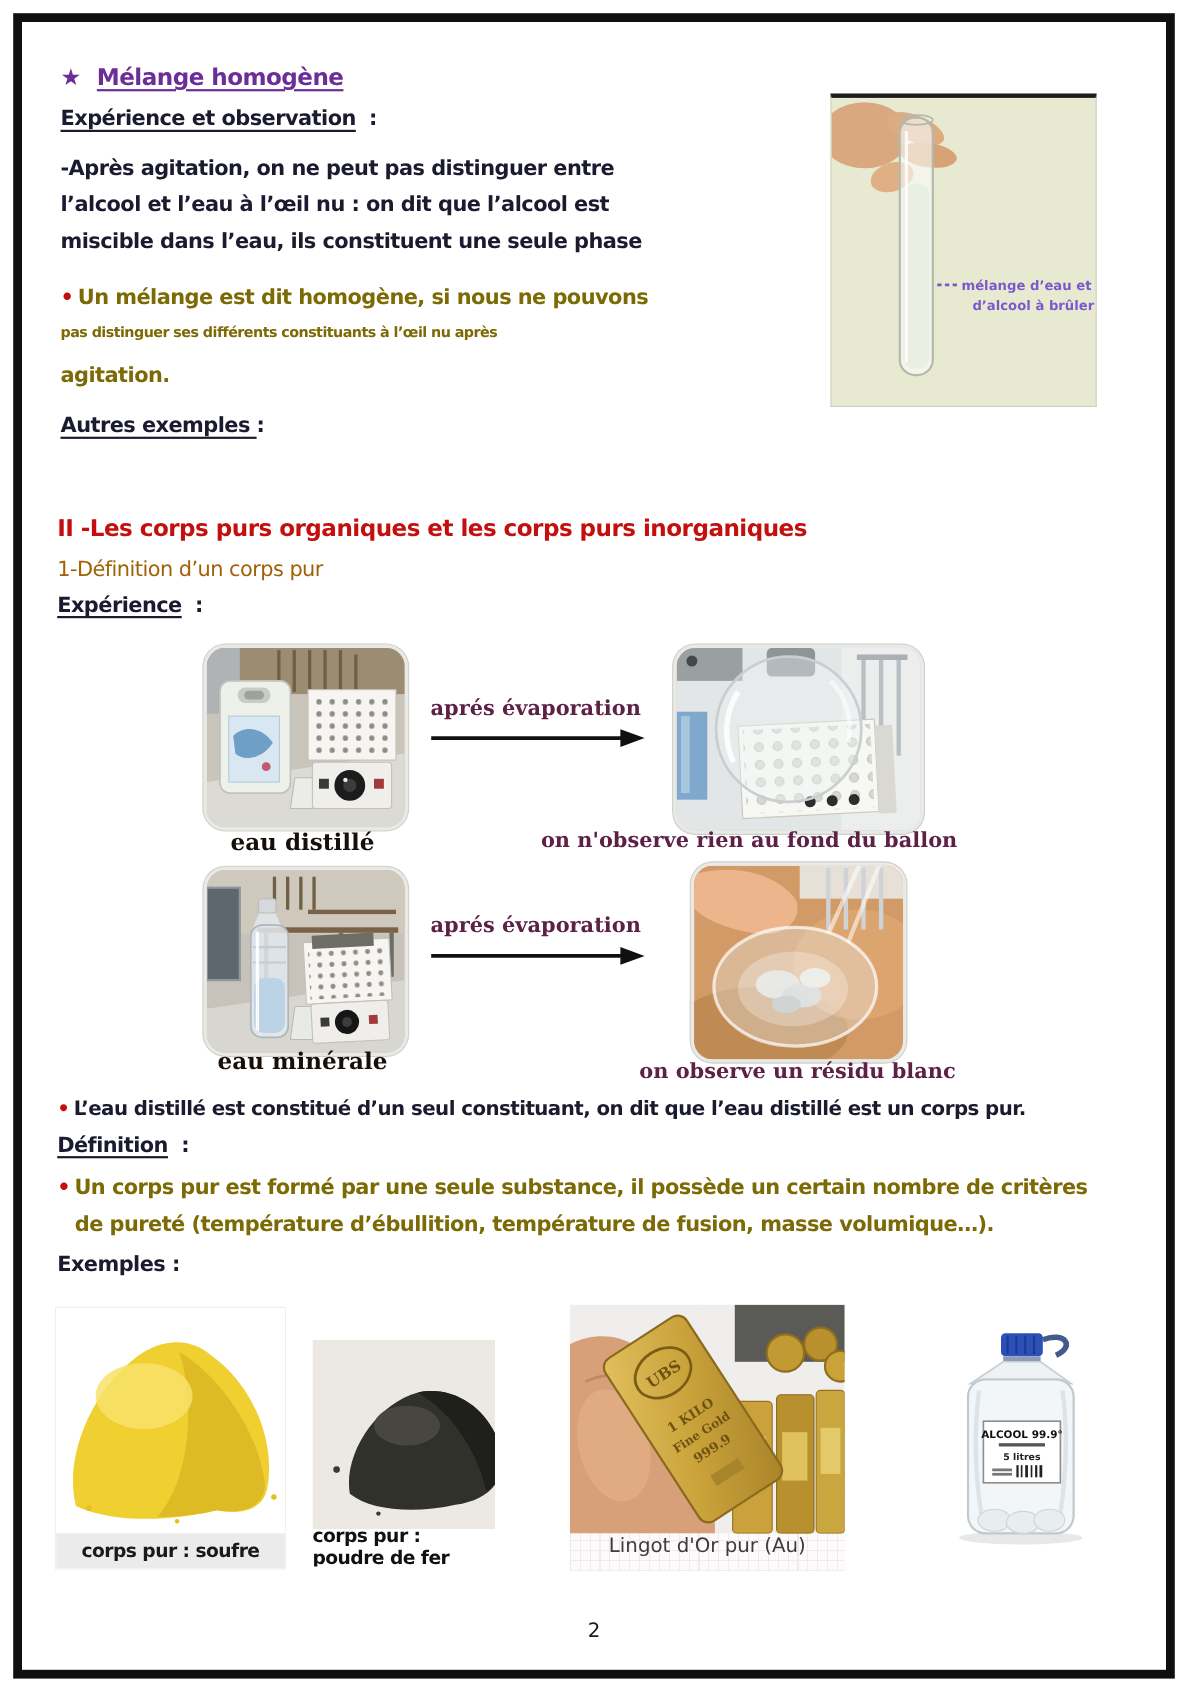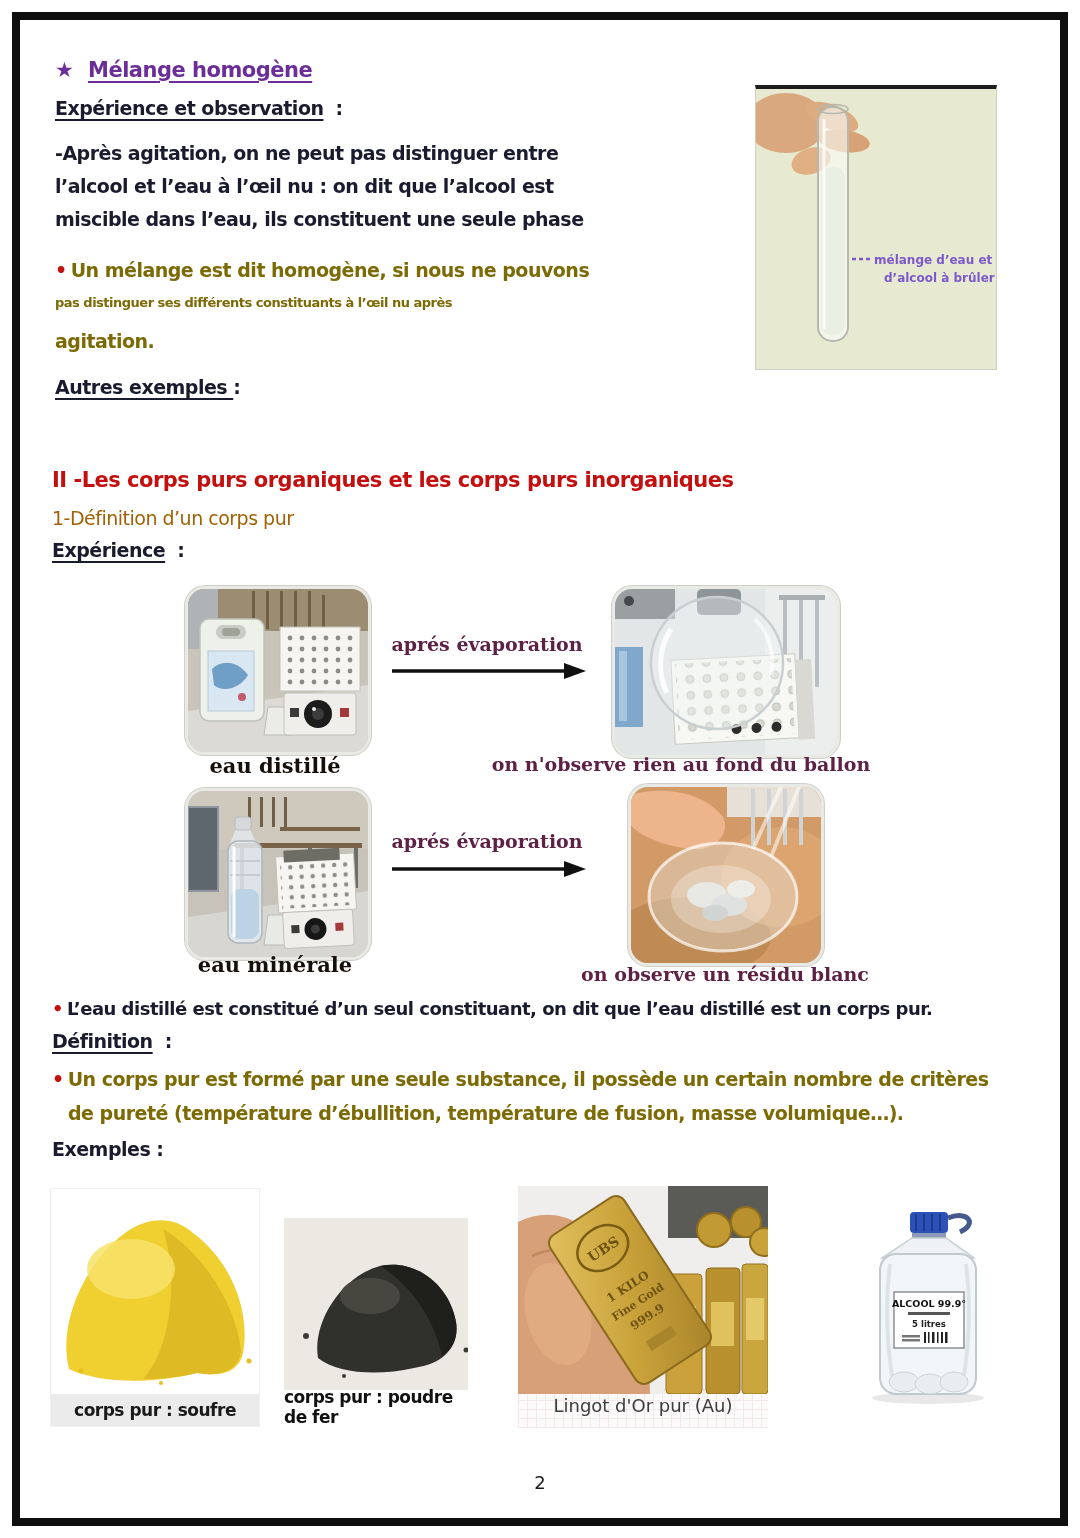--- a/index.html
+++ b/index.html
@@ -280,21 +280,21 @@
       <ellipse cx="80" cy="80" rx="44" ry="30" fill="#f7e26a" opacity="0.85"></ellipse>
       <circle cx="30" cy="182" r="2.5" fill="#e3bf1f"></circle>
         <circle cx="198" cy="172" r="2.5" fill="#e3bf1f"></circle>
         <circle cx="110" cy="194" r="2" fill="#e3bf1f"></circle>
     </svg>
     <div class="capbar" style="background:#ebebeb;">
       <span class="b comic" style="font-size:17px;color:#1a1a1a;">corps pur : soufre</span>
     </div>
   </div>
 
-  <div class="squarefig" style="left:284px;top:1218px;width:184px;height:206px;">
+  <div class="squarefig" style="left:284px;top:1218px;width:166px;height:206px;">
     <svg width="202" height="172" viewBox="0 0 202 172">
       <rect width="202" height="172" fill="#ece9e3"></rect>
       <path d="M34,140 C28,104 58,58 96,48 C132,40 166,68 172,104 C176,128 160,146 130,150 C94,158 54,156 34,140 Z" fill="#31312c"></path>
       <path d="M96,48 C132,40 166,68 172,104 C174,118 170,130 158,138 C150,100 126,66 96,48 Z" fill="#1f1f1b"></path>
       <ellipse cx="86" cy="78" rx="30" ry="18" fill="#4a4a43" opacity="0.9"></ellipse>
       <circle cx="22" cy="118" r="3" fill="#3a3a34"></circle>
         <circle cx="182" cy="132" r="2.5" fill="#3a3a34"></circle>
         <circle cx="60" cy="158" r="2" fill="#3a3a34"></circle>
     </svg>
     <div class="capbar" style="background:#ffffff;height:34px;">

